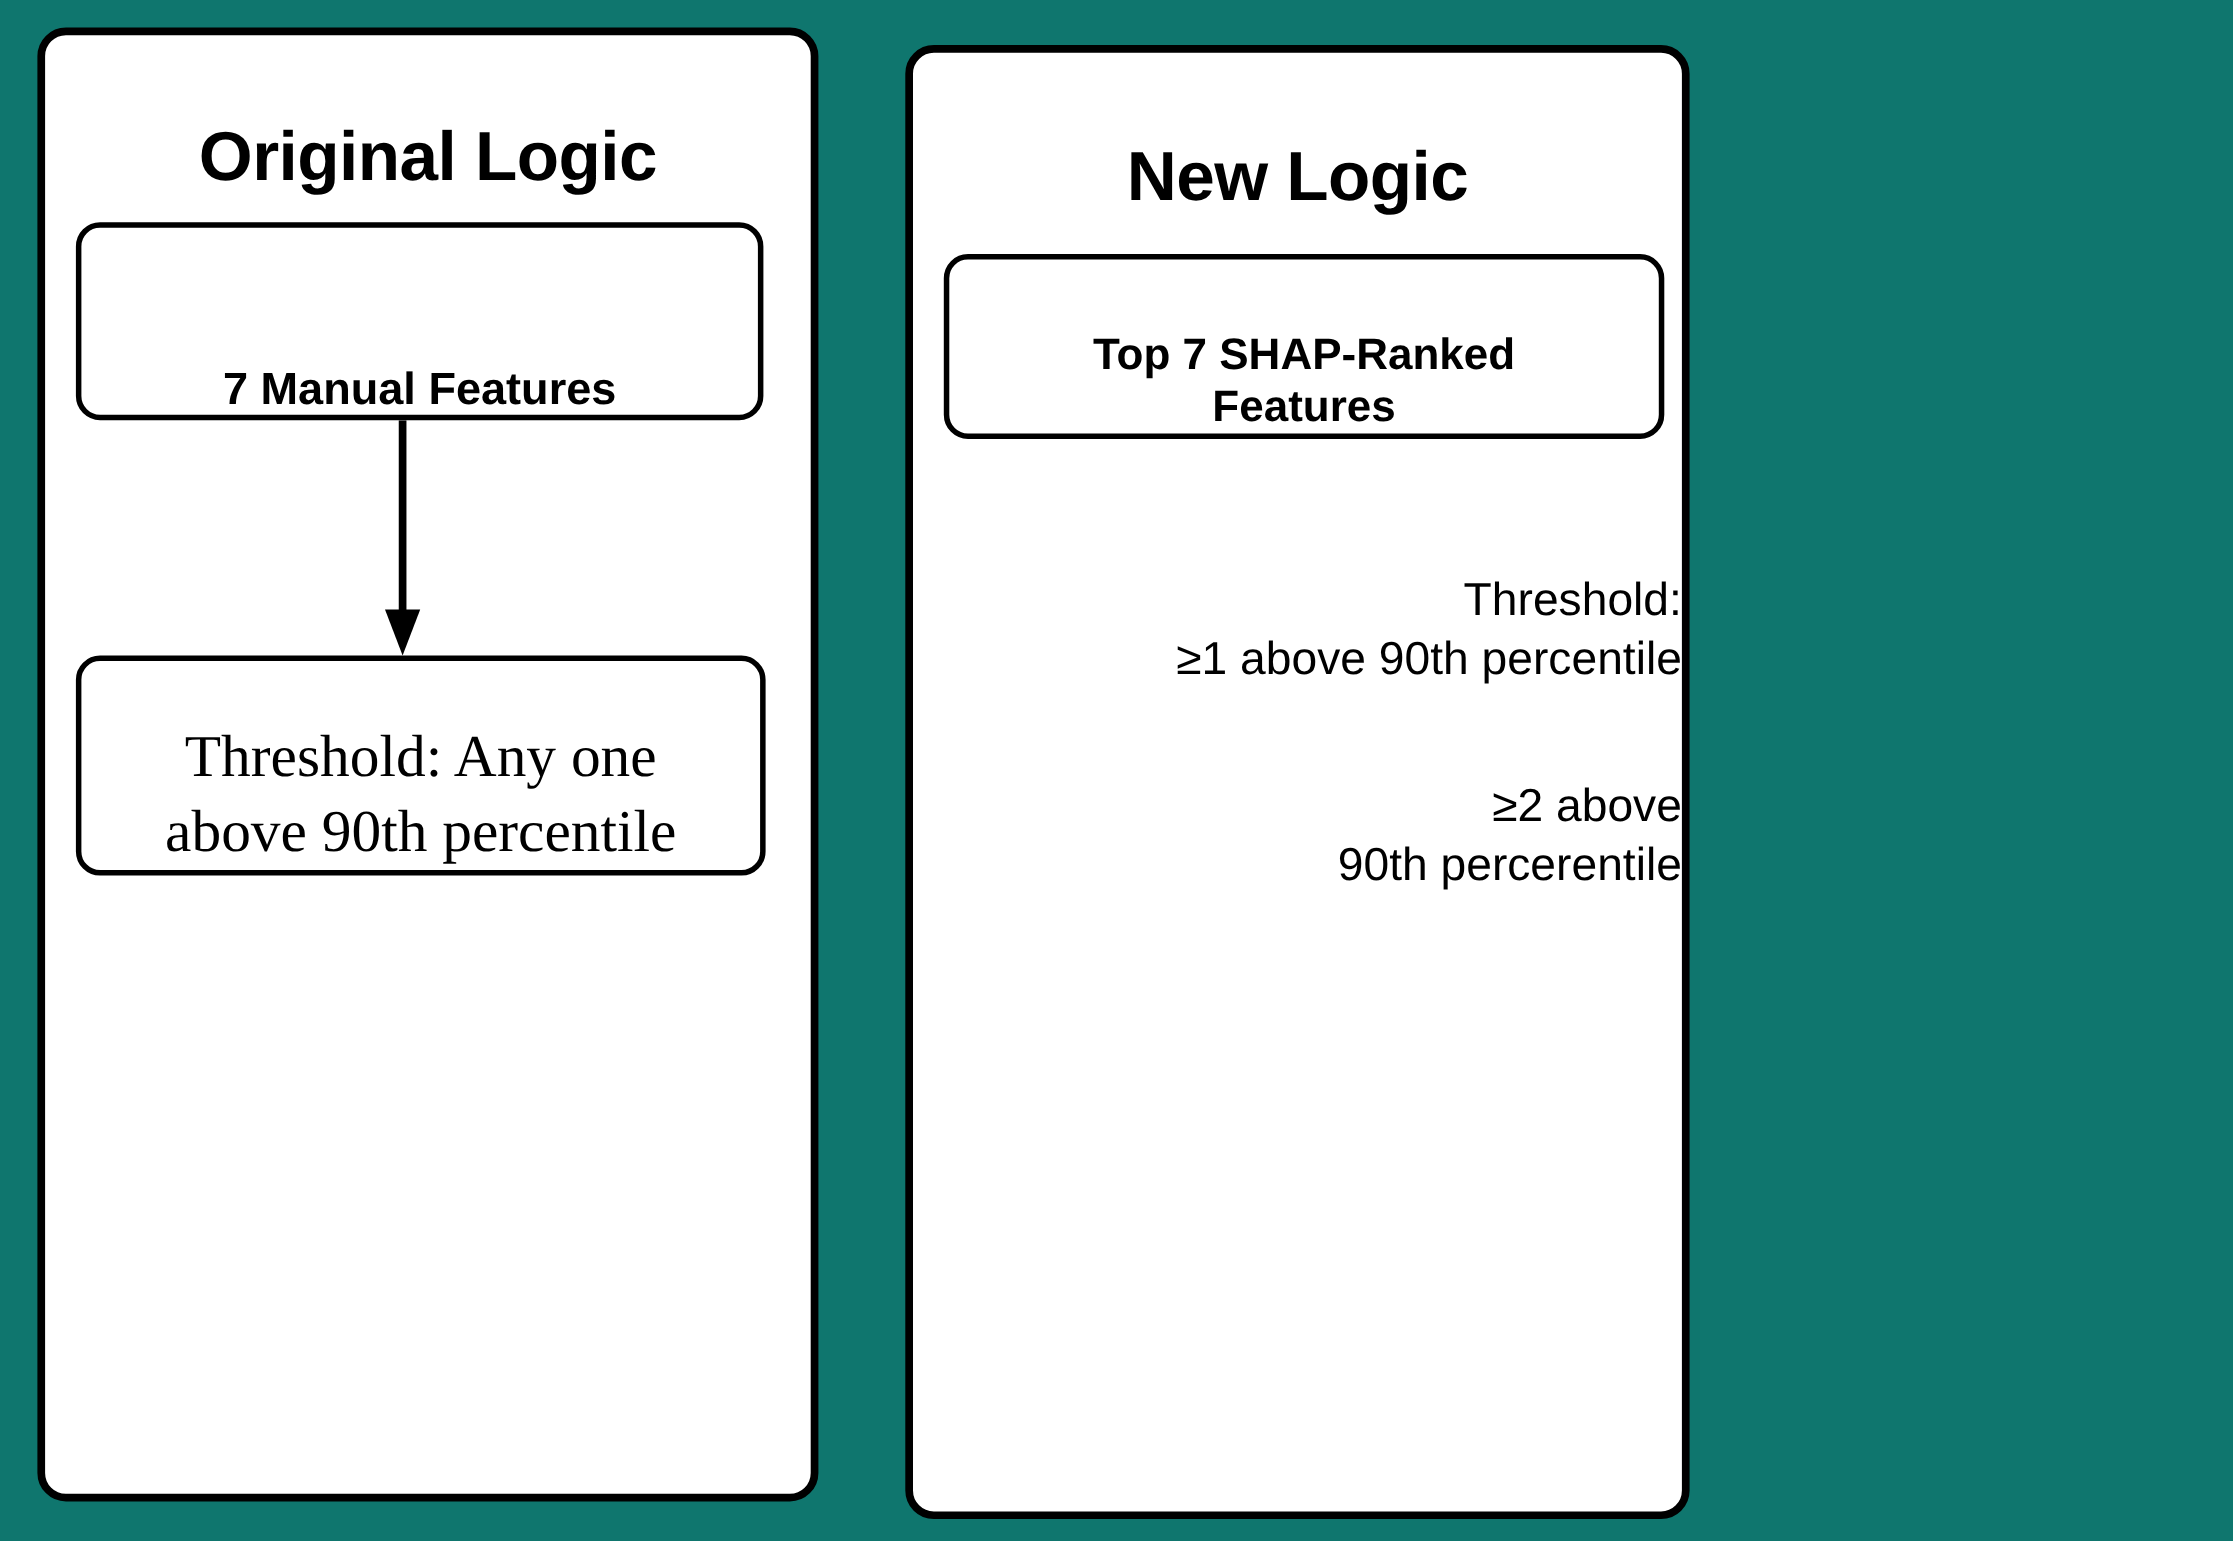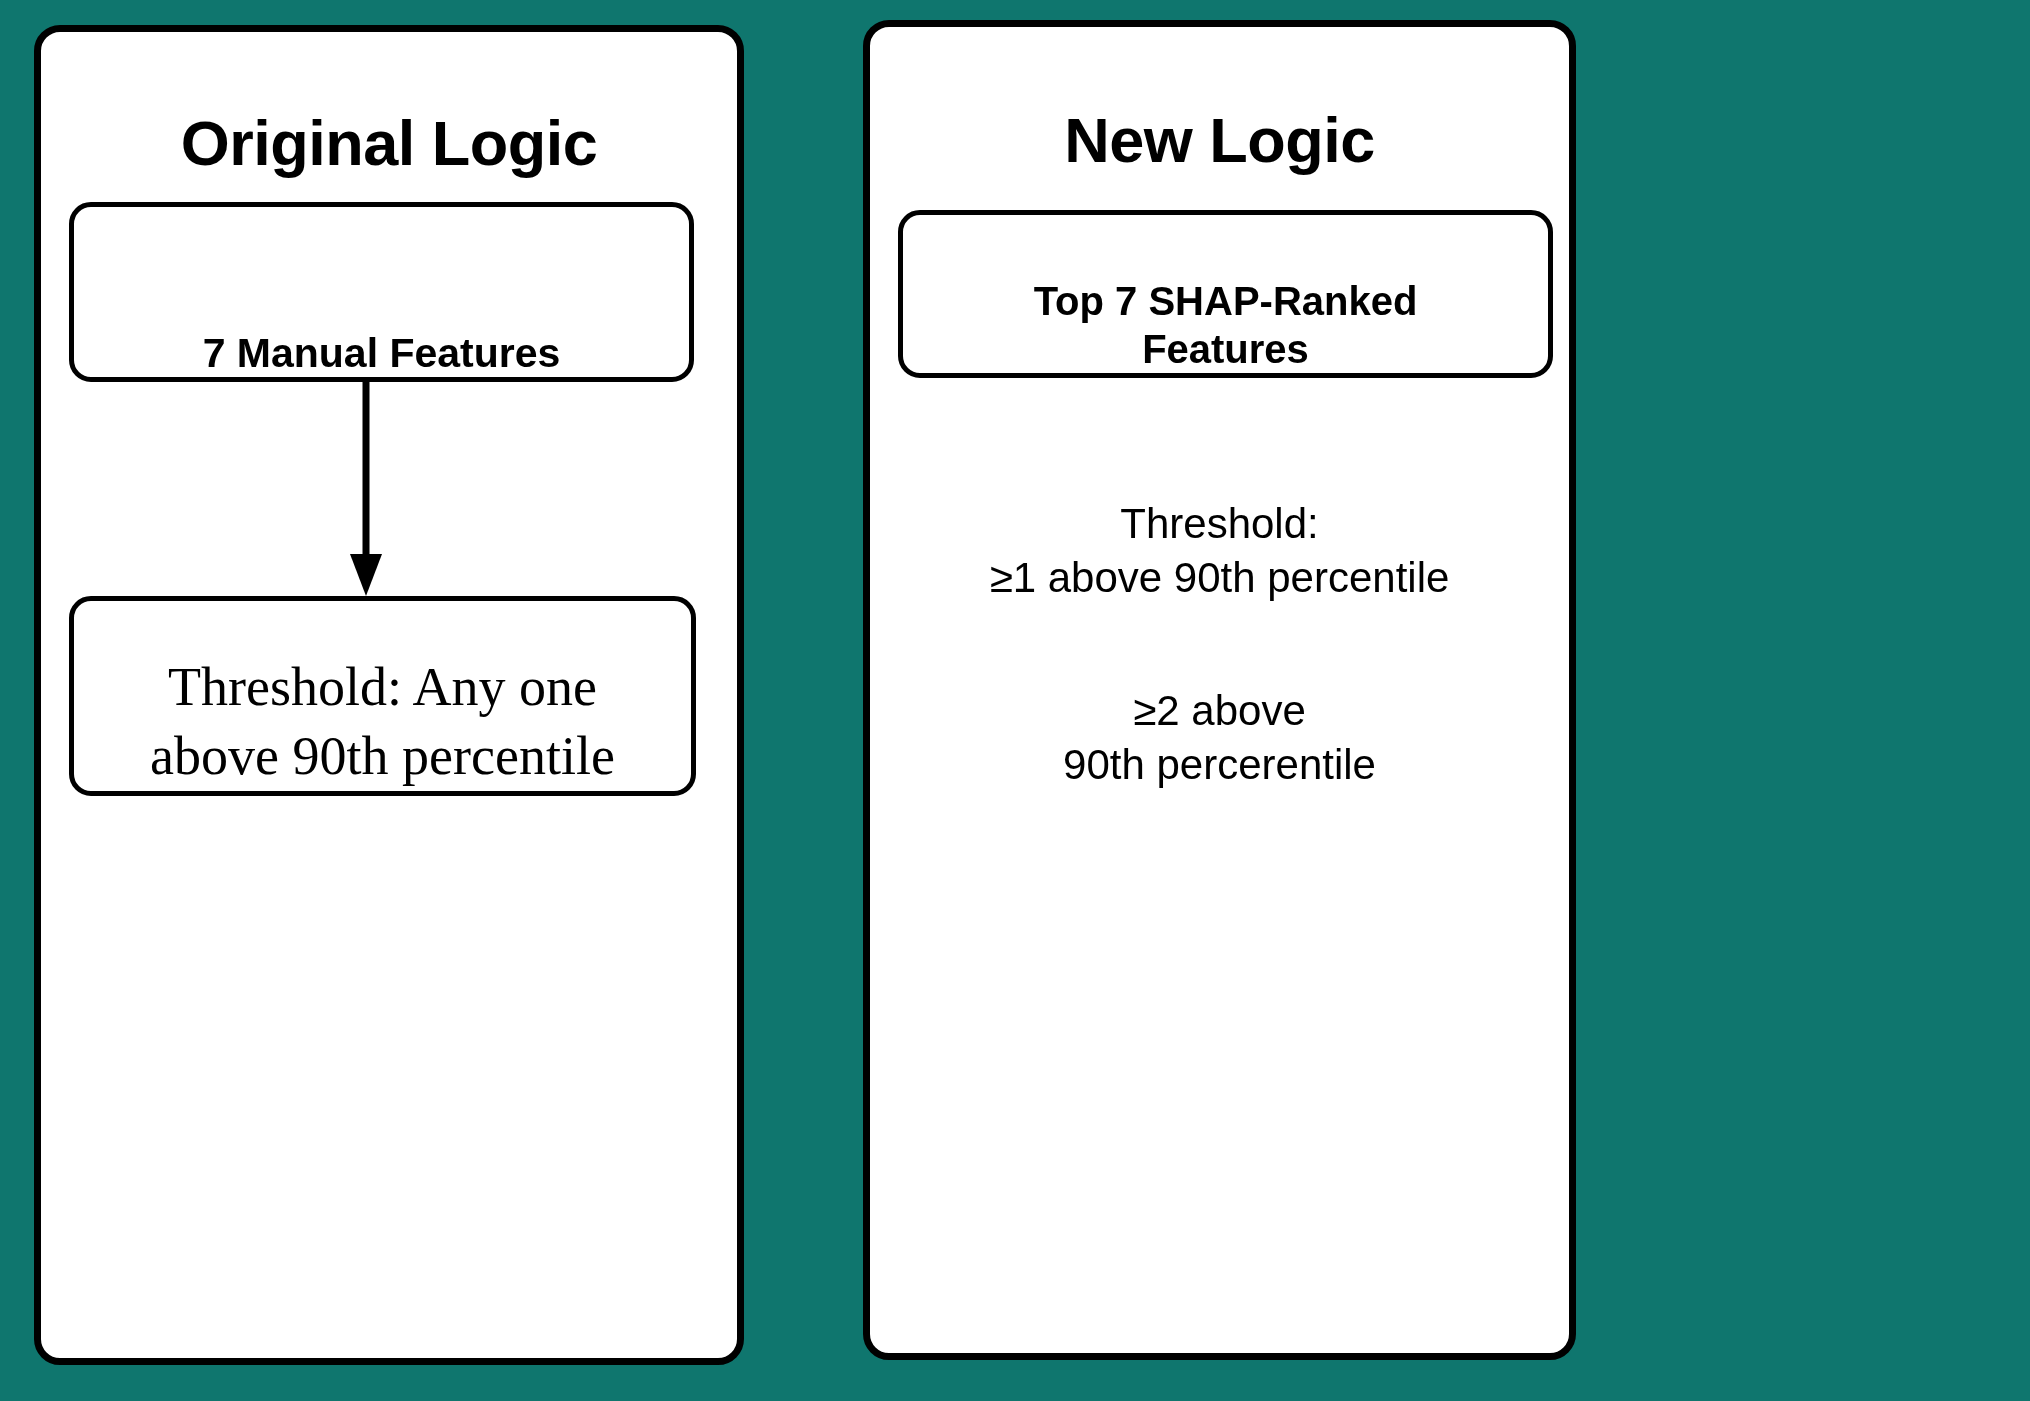--- a/index.html
+++ b/index.html
@@ -32,24 +32,23 @@
     border-radius: 26px;
   }
   #panel-original {
     left: 34px;
     top: 25px;
     width: 710px;
     height: 1340px;
   }
   #panel-new {
     left: 823px;
-    top: 20px;
+    top: 41px;
     width: 713px;
     height: 1340px;
-    margin-left: 40px;
   }
 
   
   .panel-title {
     position: absolute;
     left: 0;
     width: 100%;
     text-align: center;
     font-weight: bold;
     font-size: 63px;
@@ -126,21 +125,21 @@
     top: 350px;
     width: 50px;
     height: 216px;
   }
 
   
   .text-group {
     position: absolute;
     left: 0;
     width: 100%;
-    text-align: center;
+    text-align: right;
     font-size: 42px;
     font-weight: 400;
     line-height: 1.28;
     white-space: pre-line;
   }
   #text-threshold-one { top: 470px; }
   #text-threshold-two { top: 657px; }
   #text-threshold-all { top: 852px; }
 </style>
 </head>

